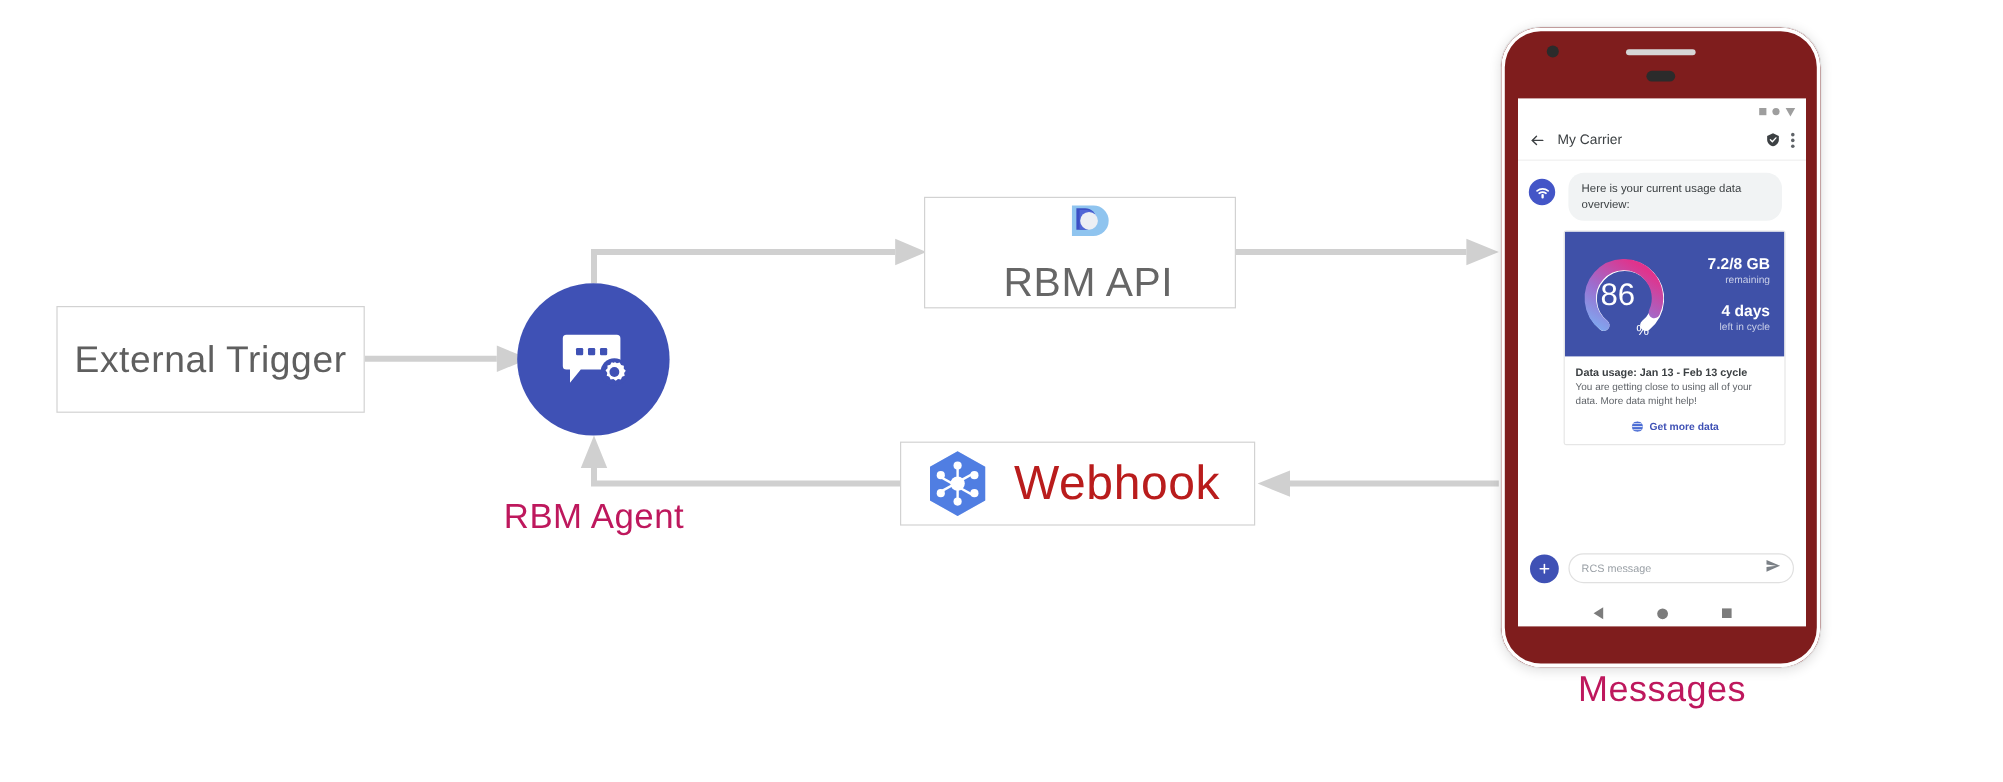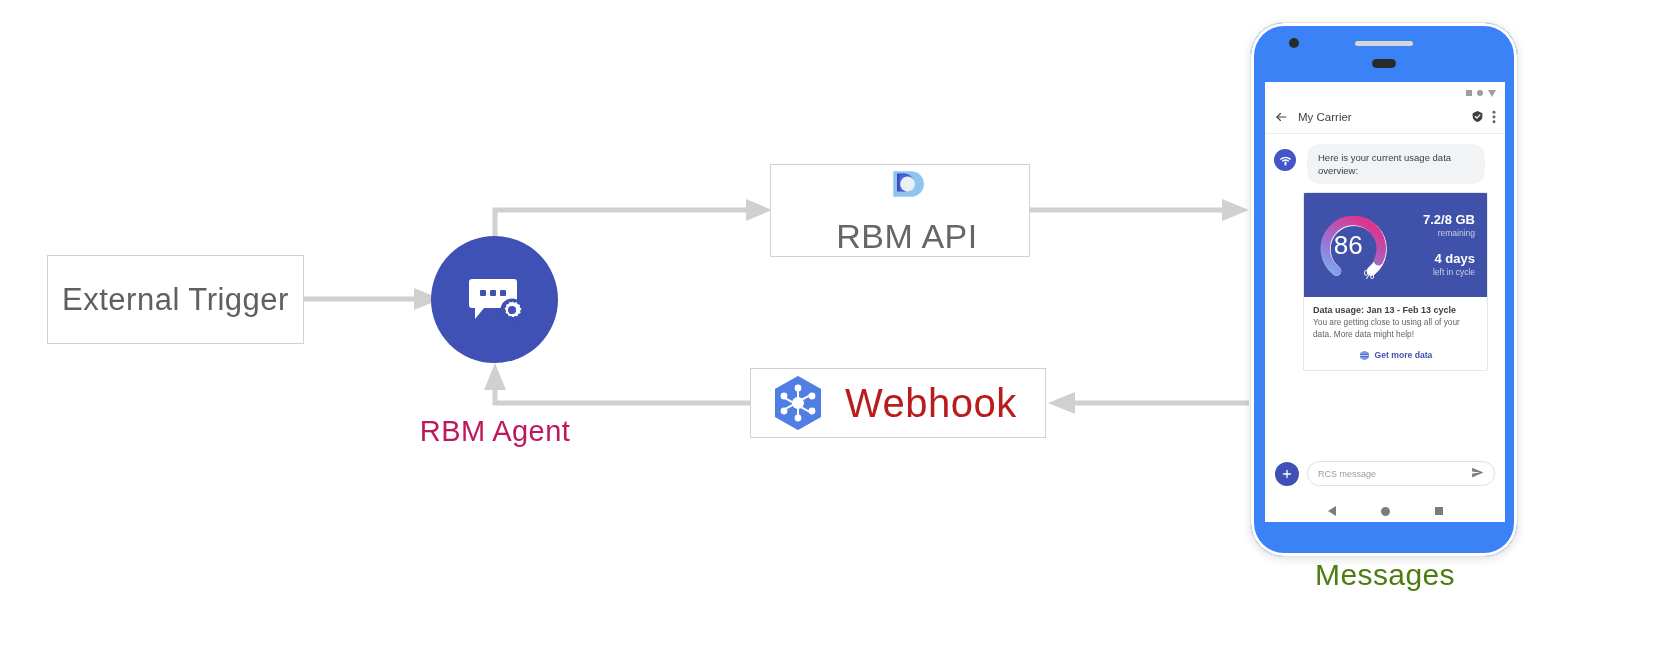--- a/index.html
+++ b/index.html
@@ -66,21 +66,21 @@
 
   
   #connectors { position: absolute; left: 0; top: 0; width: 1669px; height: 652px; pointer-events: none; }
 
   
   #phone {
     position: absolute;
     left: 1250px; top: 22px;
     width: 268px; height: 535px;
     border-radius: 34px;
-    background: #3b82f6;
+    background: #7f1d1d;
     border: 1px solid #e3e3e3;
     box-shadow: 0 2px 10px rgba(0,0,0,.12), inset 0 0 0 3px #ffffff;
   }
   #phone-earpiece {
     position: absolute; left: 50%; top: 18px; transform: translateX(-50%);
     width: 58px; height: 5px; border-radius: 3px; background: #d6d6d6;
   }
   #phone-camera {
     position: absolute; left: 38px; top: 15px;
     width: 10px; height: 10px; border-radius: 50%; background: #2b2b2b;
@@ -189,21 +189,21 @@
   .nav-back {
     width: 0; height: 0; border-top: 5px solid transparent;
     border-bottom: 5px solid transparent; border-right: 8px solid #7c7c7c;
   }
   .nav-home { width: 9px; height: 9px; border-radius: 50%; background: #7c7c7c; }
   .nav-recent { width: 8px; height: 8px; background: #7c7c7c; }
 
   #phone-caption {
     position: absolute; left: 1290px; top: 558px; width: 190px;
     text-align: center; font-size: 30px; font-weight: 300;
-    color: #4d7c0f; letter-spacing: .4px;
+    color: #be185d; letter-spacing: .4px;
   }
 </style>
 </head>
 <body>
 
 <div id="stage">
 
   <svg id="connectors" viewBox="0 0 1669 652" xmlns="http://www.w3.org/2000/svg">
     <g fill="#d0d0d0" stroke="#d0d0d0" stroke-width="5" stroke-linejoin="miter" fill-rule="nonzero">
 

